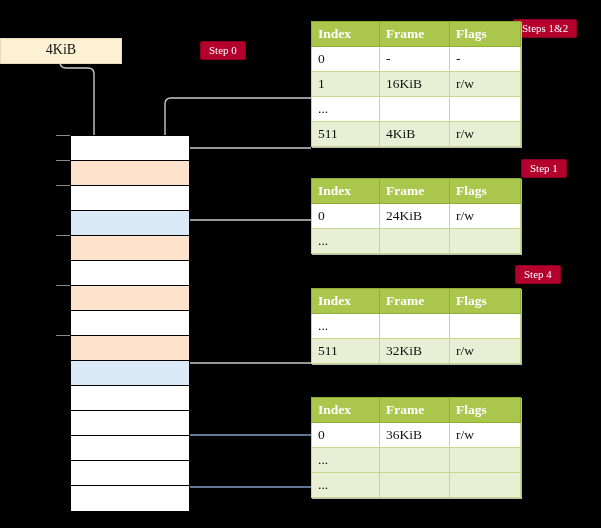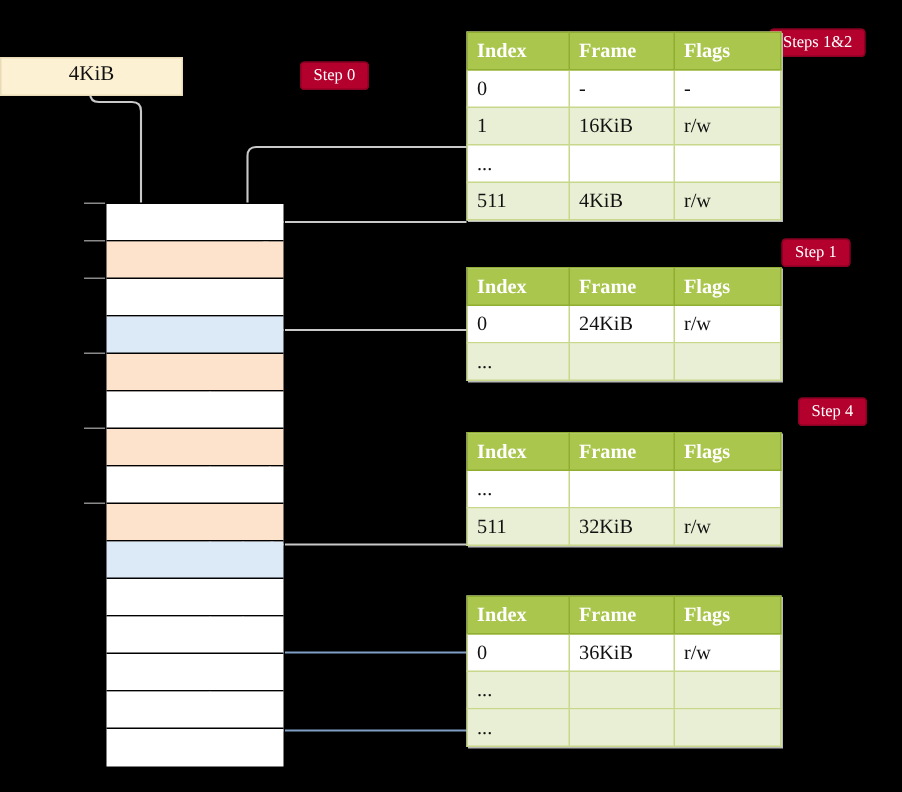--- a/index.html
+++ b/index.html
@@ -166,21 +166,21 @@
 
   <div class="step-badge" style="left:513px; top:19px;">
     <span>Steps 1&amp;2</span>
   </div>
   <div class="step-badge" style="left:200px; top:41px;">
     <span>Step 0</span>
   </div>
   <div class="step-badge" style="left:521px; top:159px;">
     <span>Step 1</span>
   </div>
-  <div class="step-badge" style="left:532px; top:265px;">
+  <div class="step-badge" style="left:515px; top:265px;">
     <span>Step 4</span>
   </div>
 
   <div class="memcol" id="memcol" style="left: 70px; top: 135px; width: 120px; height: 375px;">
       <div class="memrow " style="height: 25px;"></div>
       <div class="memrow orange" style="height: 25px;"></div>
       <div class="memrow " style="height: 25px;"></div>
       <div class="memrow blue" style="height: 25px;"></div>
       <div class="memrow orange" style="height: 25px;"></div>
       <div class="memrow " style="height: 25px;"></div>

